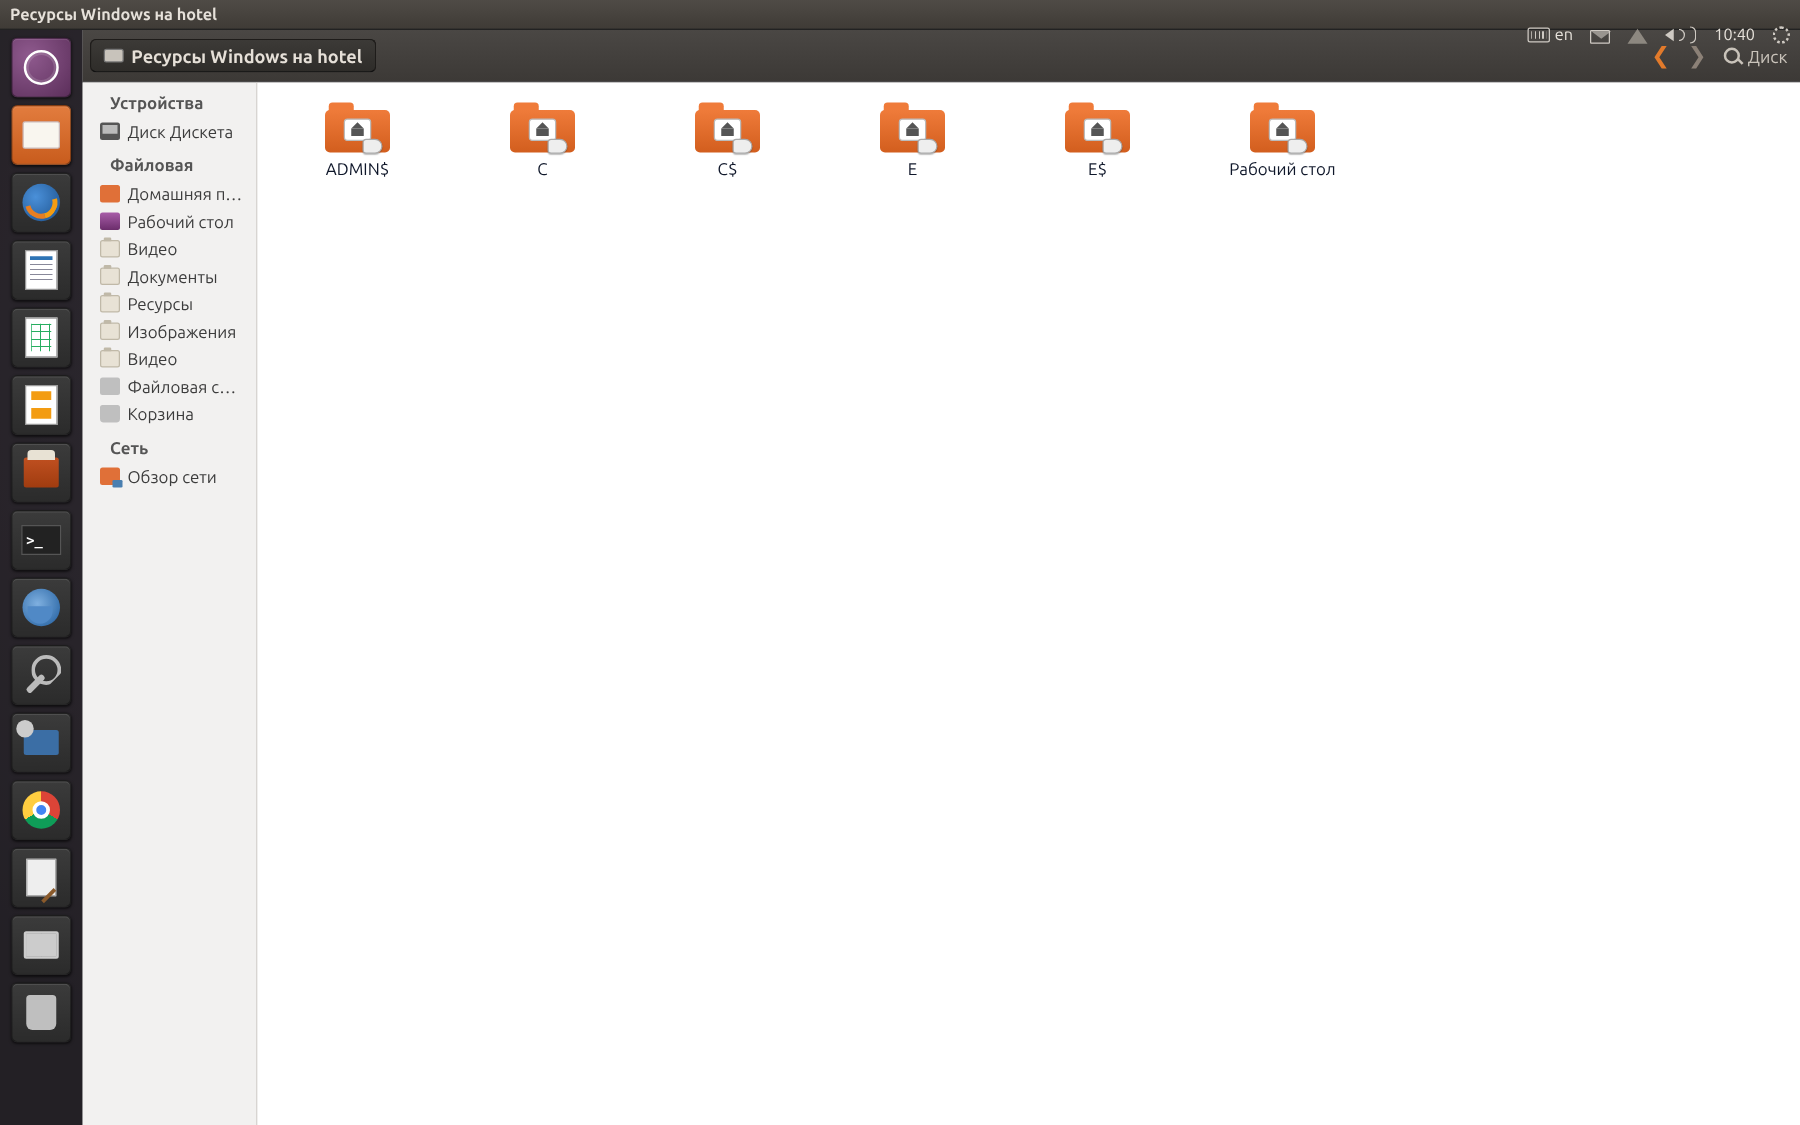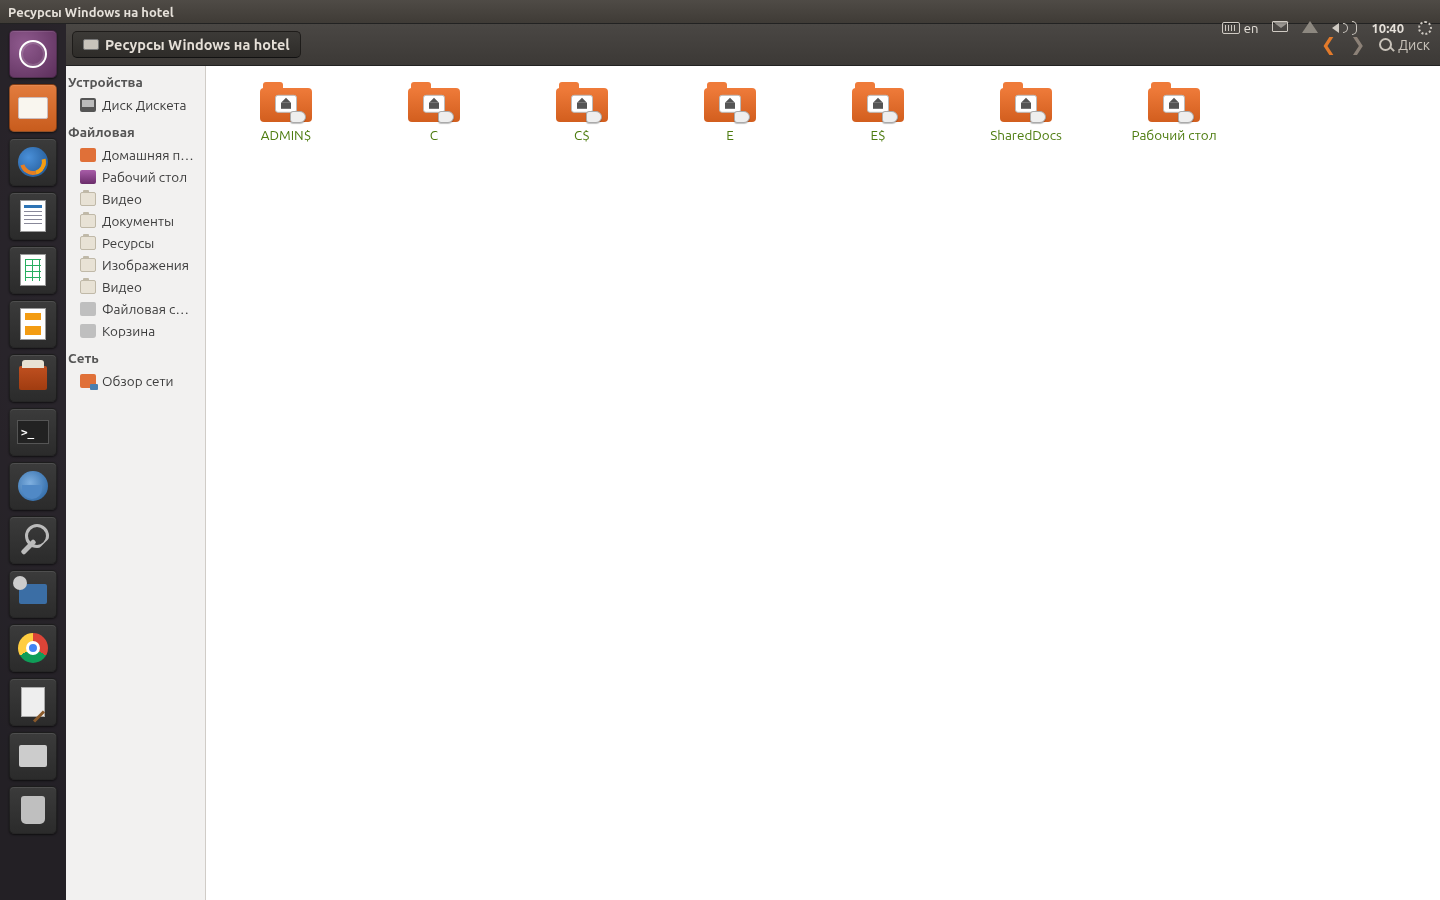--- a/index.html
+++ b/index.html
@@ -8,21 +8,21 @@
 
   
   .panel {
     position: absolute; top: 0; left: 0; right: 0; height: 24px;
     background: linear-gradient(#4f4b46, #3f3b36);
     display: flex; align-items: center; padding: 0 8px;
     font-size: 13px; color: #e6e1da; z-index: 50;
     border-bottom: 1px solid #222;
   }
   .panel .app-title { font-weight: bold; }
-  .panel .right { margin-left: auto; display: flex; align-items: flex-start; gap: 14px; margin-top: 32px; }
+  .panel .right { margin-left: auto; display: flex; align-items: flex-end; gap: 14px; margin-top: 32px; }
   .panel .right .ind { display: inline-flex; align-items: center; gap: 4px; }
 
   .kbd-icon { width:18px; height:12px; border:1.5px solid #cfcac3; border-radius:2px; position:relative; }
   .kbd-icon::before { content:""; position:absolute; left:2px; right:2px; top:2px; bottom:2px; background:repeating-linear-gradient(90deg,#cfcac3 0 1px, transparent 1px 3px); }
   .mail-icon { width:16px; height:11px; border:1.5px solid #cfcac3; border-radius:1px; position:relative; }
   .mail-icon::before { content:""; position:absolute; left:0; right:0; top:0; height:0; border-left:8px solid transparent; border-right:8px solid transparent; border-top:6px solid #cfcac3; opacity:.6; }
   .wifi-icon { width:0; height:0; border-left:8px solid transparent; border-right:8px solid transparent; border-bottom:12px solid #8d8880; }
   .vol-icon { display:flex; align-items:center; gap:1px; }
   .vol-icon .spk { width:0; height:0; border-top:5px solid transparent; border-bottom:5px solid transparent; border-right:7px solid #cfcac3; }
   .vol-icon .arc { width:5px; height:10px; border:1.5px solid #cfcac3; border-left:none; border-radius:0 10px 10px 0; }
@@ -93,42 +93,42 @@
   .toolbar .arrow.fwd { color:#8c8177; }
   .toolbar .search { display:flex; align-items:center; gap:6px; font-size:14px; color:#c9c3ba; }
   .toolbar .search .mag{width:13px;height:13px;border:2px solid #c9c3ba;border-radius:50%;position:relative;}
   .toolbar .search .mag::after{content:"";position:absolute;width:6px;height:2px;background:#c9c3ba;right:-5px;bottom:-1px;transform:rotate(45deg);}
 
   .body { flex:1; display:flex; min-height:0; }
   .sidebar {
     width:140px; background:#f2f1f0; border-right:1px solid #d0ccc7;
     font-size:13.5px; color:#3c3c3c; overflow:hidden;
   }
-  .sidebar .section-h { font-weight:bold; padding:8px 2px 4px; color:#555; }
+  .sidebar .section-h { font-weight:bold; padding:8px 22px 4px; color:#555; }
   .sidebar .item { display:flex; align-items:center; gap:6px; padding:3px 10px 3px 14px; white-space:nowrap; overflow:hidden; text-overflow:ellipsis; cursor:default; }
   .sb-ico { width:16px; height:14px; display:inline-block; flex:0 0 16px; }
   .sb-ico.disk{background:#555;border-radius:2px;position:relative;}
   .sb-ico.disk::after{content:"";position:absolute;inset:2px 2px 5px 2px;background:#bbb;}
   .sb-ico.home{background:#e07038;border-radius:2px;}
   .sb-ico.desktop{background:linear-gradient(#a85da8,#6b2d6b);border-radius:2px;}
   .sb-ico.generic{background:#e8e2d5;border:1px solid #c0b9a8;border-radius:2px;position:relative;}
   .sb-ico.generic::before{content:"";position:absolute;left:2px;top:-3px;width:6px;height:3px;background:#c0b9a8;border-radius:1px 1px 0 0;}
   .sb-ico.fs{background:#bfbfbf;border-radius:2px;}
   .sb-ico.trash{background:#bfbfbf;border-radius:2px 2px 3px 3px;}
   .sb-ico.net{background:#e07038;border-radius:2px;position:relative;}
   .sb-ico.net::after{content:"";position:absolute;right:-2px;bottom:-2px;width:8px;height:6px;background:#4a7fb0;border-radius:1px;}
   .sb-label{overflow:hidden;text-overflow:ellipsis;}
 
   .iconview {
     flex:1; background:#fff; padding:10px 6px; overflow:auto;
   }
   .grid { display:grid; grid-template-columns: repeat(7, 148px); gap:6px 0; }
   .folder {
     width:148px; display:flex; flex-direction:column; align-items:center;
-    padding:6px 4px; font-size:13.5px; color:#4d7c0f; text-align:left;
+    padding:6px 4px; font-size:13.5px; color:#0f172a; text-align:left;
     cursor:default;
   }
   .folder .ficon { width:52px; height:40px; position:relative; margin-bottom:4px; }
   .folder .ficon .body { position:absolute; inset:6px 0 0 0; background:linear-gradient(#ef7b3a,#d25e1e); border-radius:4px; }
   .folder .ficon .tab { position:absolute; left:3px; top:0; width:20px; height:8px; background:#ef7b3a; border-radius:3px 3px 0 0; }
   .folder .ficon .badge { position:absolute; left:50%; top:50%; transform:translate(-50%,-40%); width:22px; height:18px; background:#fff; border:1px solid #bbb; border-radius:3px; }
   .folder .ficon .badge::before{content:"";position:absolute;left:50%;top:2px;transform:translateX(-50%);width:0;height:0;border-left:5px solid transparent;border-right:5px solid transparent;border-bottom:5px solid #555;}
   .folder .ficon .badge::after{content:"";position:absolute;left:5px;right:5px;bottom:3px;height:6px;background:#555;}
   .folder .ficon .hand { position:absolute; right:6px; bottom:-1px; width:16px; height:12px; background:#eee; border:1px solid #aaa; border-radius:3px 6px 6px 3px; box-shadow:0 1px 1px rgba(0,0,0,.25); }
   .fname { padding:1px 6px; max-width:140px; line-height:1.25; }
@@ -152,21 +152,21 @@
         <span class="mail-icon"></span>
       </span>
     <span class="ind">
         <span class="wifi-icon"></span>
       </span>
     <span class="ind vol-icon">
         <span class="spk"></span>
         <span class="arc"></span>
         <span class="arc" style="height:14px"></span>
       </span>
-    <span class="ind" style="font-weight:bold">10:40</span>
+    <span class="ind" style="font-weight:normal">10:40</span>
     <span class="ind">
         <span class="gear-icon"></span>
       </span>
   </div>
 </div>
 
 <div class="launcher" id="launcher">
     <div class="tile purple">
       <div style="width: 28px; height: 28px; border-radius: 50%; border: 2px solid rgb(255, 255, 255); box-shadow: rgba(255, 255, 255, 0.15) 0px 0px 0px 2px inset;"></div>
     </div>
@@ -332,27 +332,18 @@
             </div>
             <div class="fname">E$</div>
           </div>
           <div class="folder">
             <div class="ficon">
               <div class="tab"></div>
               <div class="body"></div>
               <div class="badge"></div>
               <div class="hand"></div>
             </div>
-            <div class="fname">SharedDocs</div>
-          </div>
-          <div class="folder">
-            <div class="ficon">
-              <div class="tab"></div>
-              <div class="body"></div>
-              <div class="badge"></div>
-              <div class="hand"></div>
-            </div>
             <div class="fname">Рабочий стол</div>
           </div>
         </div>
     </div>
   </div>
 </div>
 
 </body></html>

